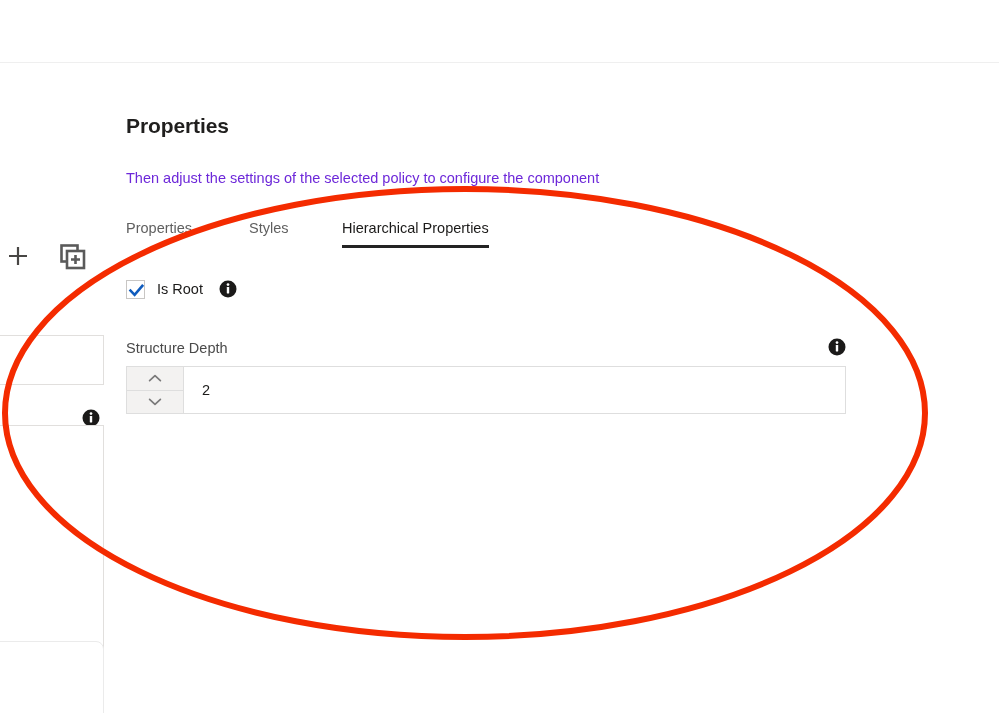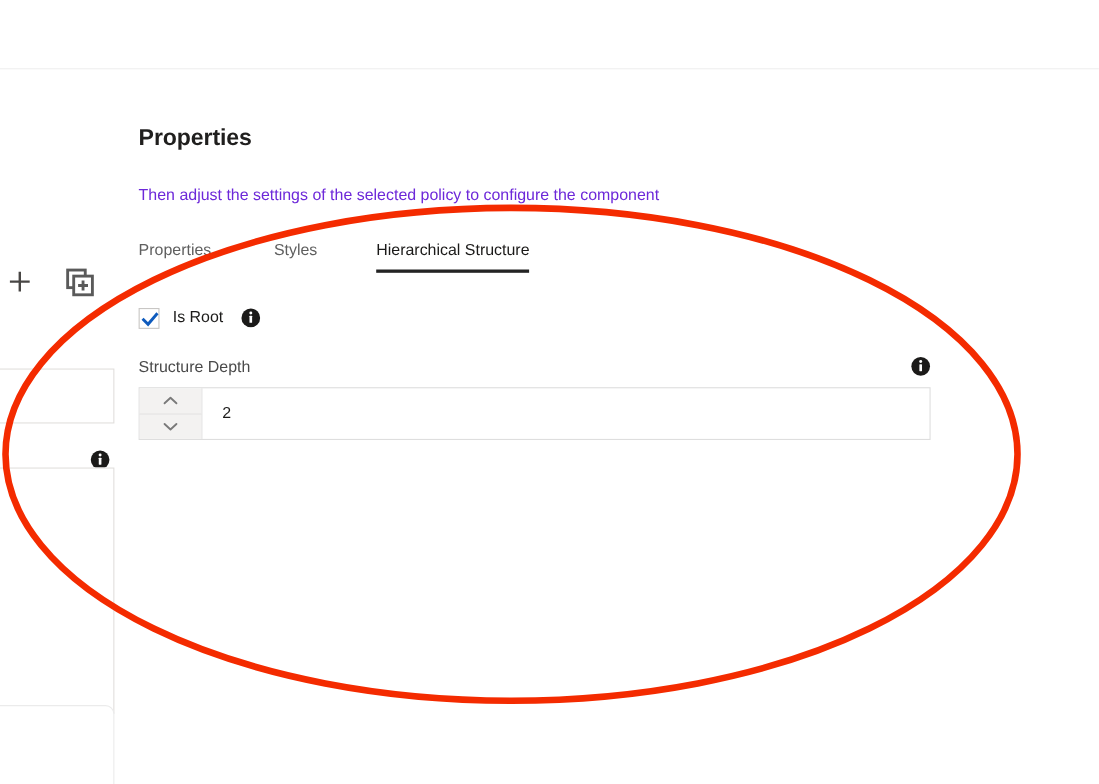--- a/index.html
+++ b/index.html
@@ -155,21 +155,21 @@
     cursor: pointer;
   }
   .checkbox svg { position: absolute; left: 1px; top: 1px; }
   .checkbox-label {
     margin-left: 12px;
     font-size: 14.5px;
     color: #1b1a19;
   }
   .checkbox-row .info-icon { margin-left: 16px; }
 
-  .field { position: relative; margin-top: 22px; }
+  .field { position: relative; margin-top: 36px; }
 
   .field-label-row {
     position: relative;
     height: 22px;
   }
   .field-label {
     font-size: 14.5px;
     color: #4a4a4a;
     line-height: 20px;
   }
@@ -277,21 +277,21 @@
 </div>
 
 <div class="content">
 
   <h1 class="page-title">Properties</h1>
   <p class="page-subtitle">Then adjust the settings of the selected policy to configure the component</p>
 
   <div class="tabs">
     <div class="tab t0">Properties</div>
     <div class="tab t1">Styles</div>
-    <div class="tab t2 active">Hierarchical Structure</div>
+    <div class="tab t2 active">Hierarchical Properties</div>
   </div>
 
   <div class="form">
 
     <div class="checkbox-row">
       <span class="checkbox">
         <svg width="17" height="17" viewBox="0 0 17 17">
           <path d="M2.5 8.6 L6.6 12.8 L14.3 3.8" fill="none" stroke="#0f5bbd" stroke-width="2.6" stroke-linecap="square" stroke-linejoin="miter"></path>
         </svg>
       </span>

